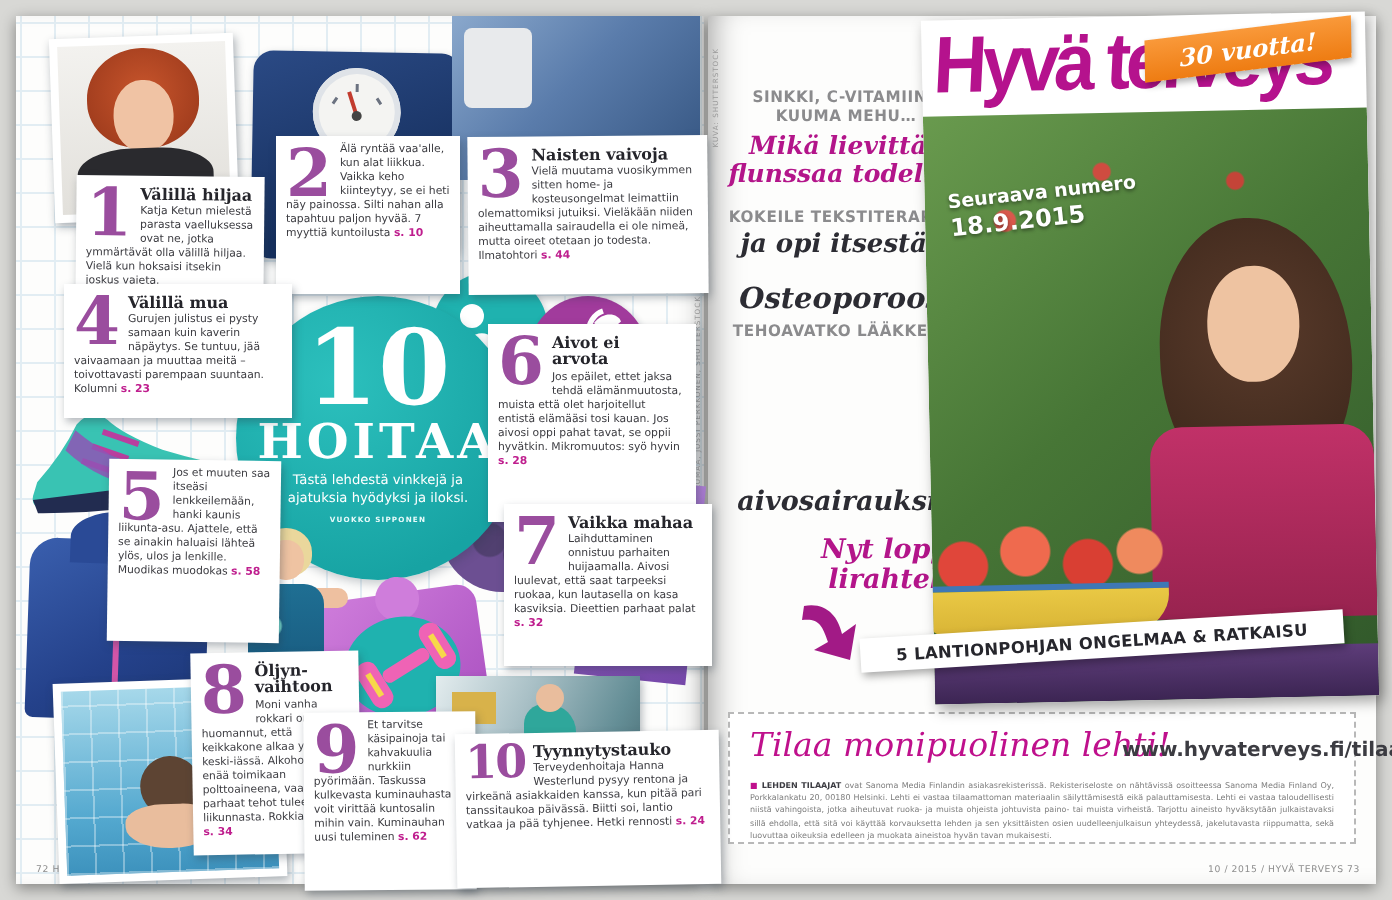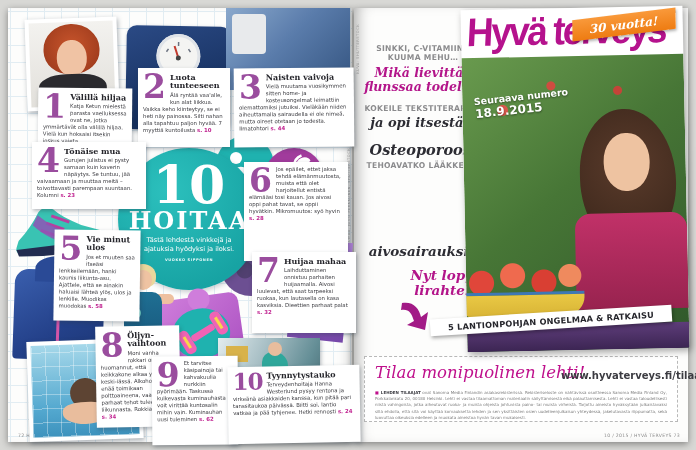--- a/index.html
+++ b/index.html
@@ -93,50 +93,46 @@
   </div>
 
   <div class="card" style="left:30px;top:80px;width:84px;height:58px;transform:rotate(.6deg);">
     <span class="num">1</span>
     <span class="ttl">Välillä hiljaa</span>
     <span class="bdy"><span>Katja Ketun mielestä parasta vaelluksessa ovat ne, jotka ymmärtävät olla välillä hiljaa. Vielä kun hoksaisi itsekin joskus vaieta. Terveystunnustuksia</span> <span class="pg">s. 8</span></span>
   </div>
 
   <div class="card" style="left:130px;top:60px;width:82px;height:72px;">
     <span class="num">2</span>
-    <span class="ttl">Luota
-tunteeseen</span>
     <span class="bdy"><span>Älä ryntää vaa'alle, kun alat liikkua. Vaikka keho kiinteytyy, se ei heti näy painossa. Silti nahan alla tapahtuu paljon hyvää. 7 myyttiä kuntoilusta</span> <span class="pg">s. 10</span></span>
   </div>
 
   <div class="card" style="left:226px;top:60px;width:110px;height:72px;transform:rotate(-.5deg);">
     <span class="num">3</span>
     <span class="ttl">Naisten vaivoja</span>
     <span class="bdy"><span>Vielä muutama vuosikymmen sitten home- ja kosteusongelmat leimattiin olemattomiksi jutuiksi. Vieläkään niiden aiheuttamalla sairaudella ei ole nimeä, mutta oireet otetaan jo todesta. Ilmatohtori</span> <span class="pg">s. 44</span></span>
   </div>
 
   <div class="card" style="left:24px;top:134px;width:104px;height:60px;">
     <span class="num">4</span>
-    <span class="ttl">Tönäise mua</span>
+    <span class="ttl">Välillä mua</span>
     <span class="bdy"><span>Gurujen julistus ei pysty samaan kuin kaverin näpäytys. Se tuntuu, jää vaivaamaan ja muuttaa meitä – toivottavasti parempaan suuntaan. Kolumni</span> <span class="pg">s. 23</span></span>
   </div>
 
   <div class="abs" style="left:2px;top:188px;width:116px;height:66px;transform:rotate(-5deg);z-index:1;">
     <svg width="116" height="66" viewBox="0 0 120 66">
       <path d="M6 46 Q2 54 12 56 L112 54 Q120 52 116 44 Q94 38 74 30 Q54 20 47 12 Q39 5 31 13 Q22 28 8 41 Z" fill="#39c3b3"></path>
       <path d="M44 18 L62 26 M38 25 L56 33 M32 32 L50 40" stroke="#b93f9f" stroke-width="3" fill="none"></path>
       <path d="M30 16 Q48 34 70 42 L66 50 Q40 44 24 26 Z" fill="#8f55b5" opacity=".85"></path>
       <path d="M5 50 L115 46 L116 52 Q60 62 7 57 Z" fill="#222c50"></path>
     </svg>
   </div>
 
   <div class="card" style="left:46px;top:222px;width:76px;height:84px;transform:rotate(.8deg);">
     <span class="num">5</span>
-    <span class="ttl">Vie minut
-ulos</span>
     <span class="bdy"><span>Jos et muuten saa itseäsi lenkkeilemään, hanki kaunis liikunta-asu. Ajattele, että se ainakin haluaisi lähteä ylös, ulos ja lenkille. Muodikas muodokas</span> <span class="pg">s. 58</span></span>
   </div>
 
   <div class="abs" style="left:0;top:248px;width:102px;height:104px;z-index:1;transform:rotate(2deg);">
     <div class="abs" style="left:6px;top:14px;width:90px;height:90px;background:linear-gradient(150deg,#3a5fae,#24418a 60%,#1b3572);border-radius:14px 22px 4px 4px;"></div>
     <div class="abs" style="left:26px;top:0;width:50px;height:26px;background:#2a4a96;border-radius:50% 50% 0 0;"></div>
     <div class="abs" style="left:49px;top:8px;width:3px;height:92px;background:#d255a8;"></div>
   </div>
 
   <div class="polaroid" style="left:20px;top:332px;width:106px;height:92px;transform:rotate(-2deg);">
@@ -176,30 +172,32 @@
   <div class="icon-circle" style="left:256px;top:140px;width:60px;height:60px;background:#a13b9c;">
     <svg width="60" height="60" viewBox="0 0 40 40">
       <path d="M20 14 C13 7 5 12 7 21 C9 30 15 35 20 32 C25 35 31 30 33 21 C35 12 27 7 20 14 Z" fill="#fff"></path>
       <path d="M20 13 C20 9 22 6 25 5" stroke="#fff" stroke-width="1.8" fill="none"></path>
       <path d="M22 9 C25 5 30 5.5 31 8.5 C28 11.5 24 11 22 9 Z" fill="#fff"></path>
     </svg>
   </div>
 
   <div class="card" style="left:236px;top:154px;width:94px;height:92px;">
     <span class="num">6</span>
+    <span class="ttl">Aivot ei
+arvota</span>
     <span class="bdy"><span>Jos epäilet, ettet jaksa tehdä elämänmuutosta, muista että olet harjoitellut entistä elämääsi tosi kauan. Jos aivosi oppi pahat tavat, se oppii hyvätkin. Mikromuutos: syö hyvin</span> <span class="pg">s. 28</span></span>
   </div>
 
   <div class="abs" style="left:212px;top:226px;width:62px;height:62px;border-radius:50%;z-index:1;background:radial-gradient(circle at 24% 30%,#3b2b52 8px,transparent 9px),radial-gradient(circle at 55% 22%,#46325e 8px,transparent 9px),radial-gradient(circle at 75% 45%,#3b2b52 8px,transparent 9px),radial-gradient(circle at 40% 58%,#514070 8px,transparent 9px),radial-gradient(circle at 65% 70%,#3b2b52 8px,transparent 9px),#6c4f92;"></div>
   <div class="abs" style="left:284px;top:232px;width:56px;height:100px;background:linear-gradient(160deg,#b187d3,#8f5cc0 60%,#7547a8);transform:rotate(6deg);z-index:1;"></div>
   <div class="abs" style="left:292px;top:246px;width:44px;height:44px;border-radius:50%;z-index:1;background:radial-gradient(circle at 30% 35%,#3b2b52 7px,transparent 8px),radial-gradient(circle at 65% 30%,#514070 7px,transparent 8px),radial-gradient(circle at 50% 65%,#3b2b52 7px,transparent 8px),#5e4583;"></div>
 
   <div class="card" style="left:244px;top:244px;width:94px;height:74px;z-index:6;">
     <span class="num">7</span>
-    <span class="ttl">Huijaa mahaa</span>
+    <span class="ttl">Vaikka mahaa</span>
     <span class="bdy"><span>Laihduttaminen onnistuu parhaiten huijaamalla. Aivosi luulevat, että saat tarpeeksi ruokaa, kun lautasella on kasa kasviksia. Dieettien parhaat palat</span> <span class="pg">s. 32</span></span>
   </div>
 
   <div class="abs" style="left:150px;top:280px;width:92px;height:86px;z-index:2;transform:rotate(-8deg);">
     <div class="abs" style="left:4px;top:8px;width:80px;height:72px;background:linear-gradient(140deg,#cf7ddb,#a94fc0);border-radius:10px;"></div>
     <div class="abs" style="left:34px;top:0;width:22px;height:22px;background:#cf7ddb;border-radius:50%;"></div>
     <div class="abs" style="left:14px;top:20px;width:58px;height:50px;background:#1fb2af;border-radius:50%;"></div>
     <svg class="abs" style="left:12px;top:18px;" width="66" height="54" viewBox="0 0 66 54">
       <g transform="rotate(-24 33 27)">
         <rect x="20" y="23" width="26" height="7" rx="3" fill="#ef63b5"></rect>

